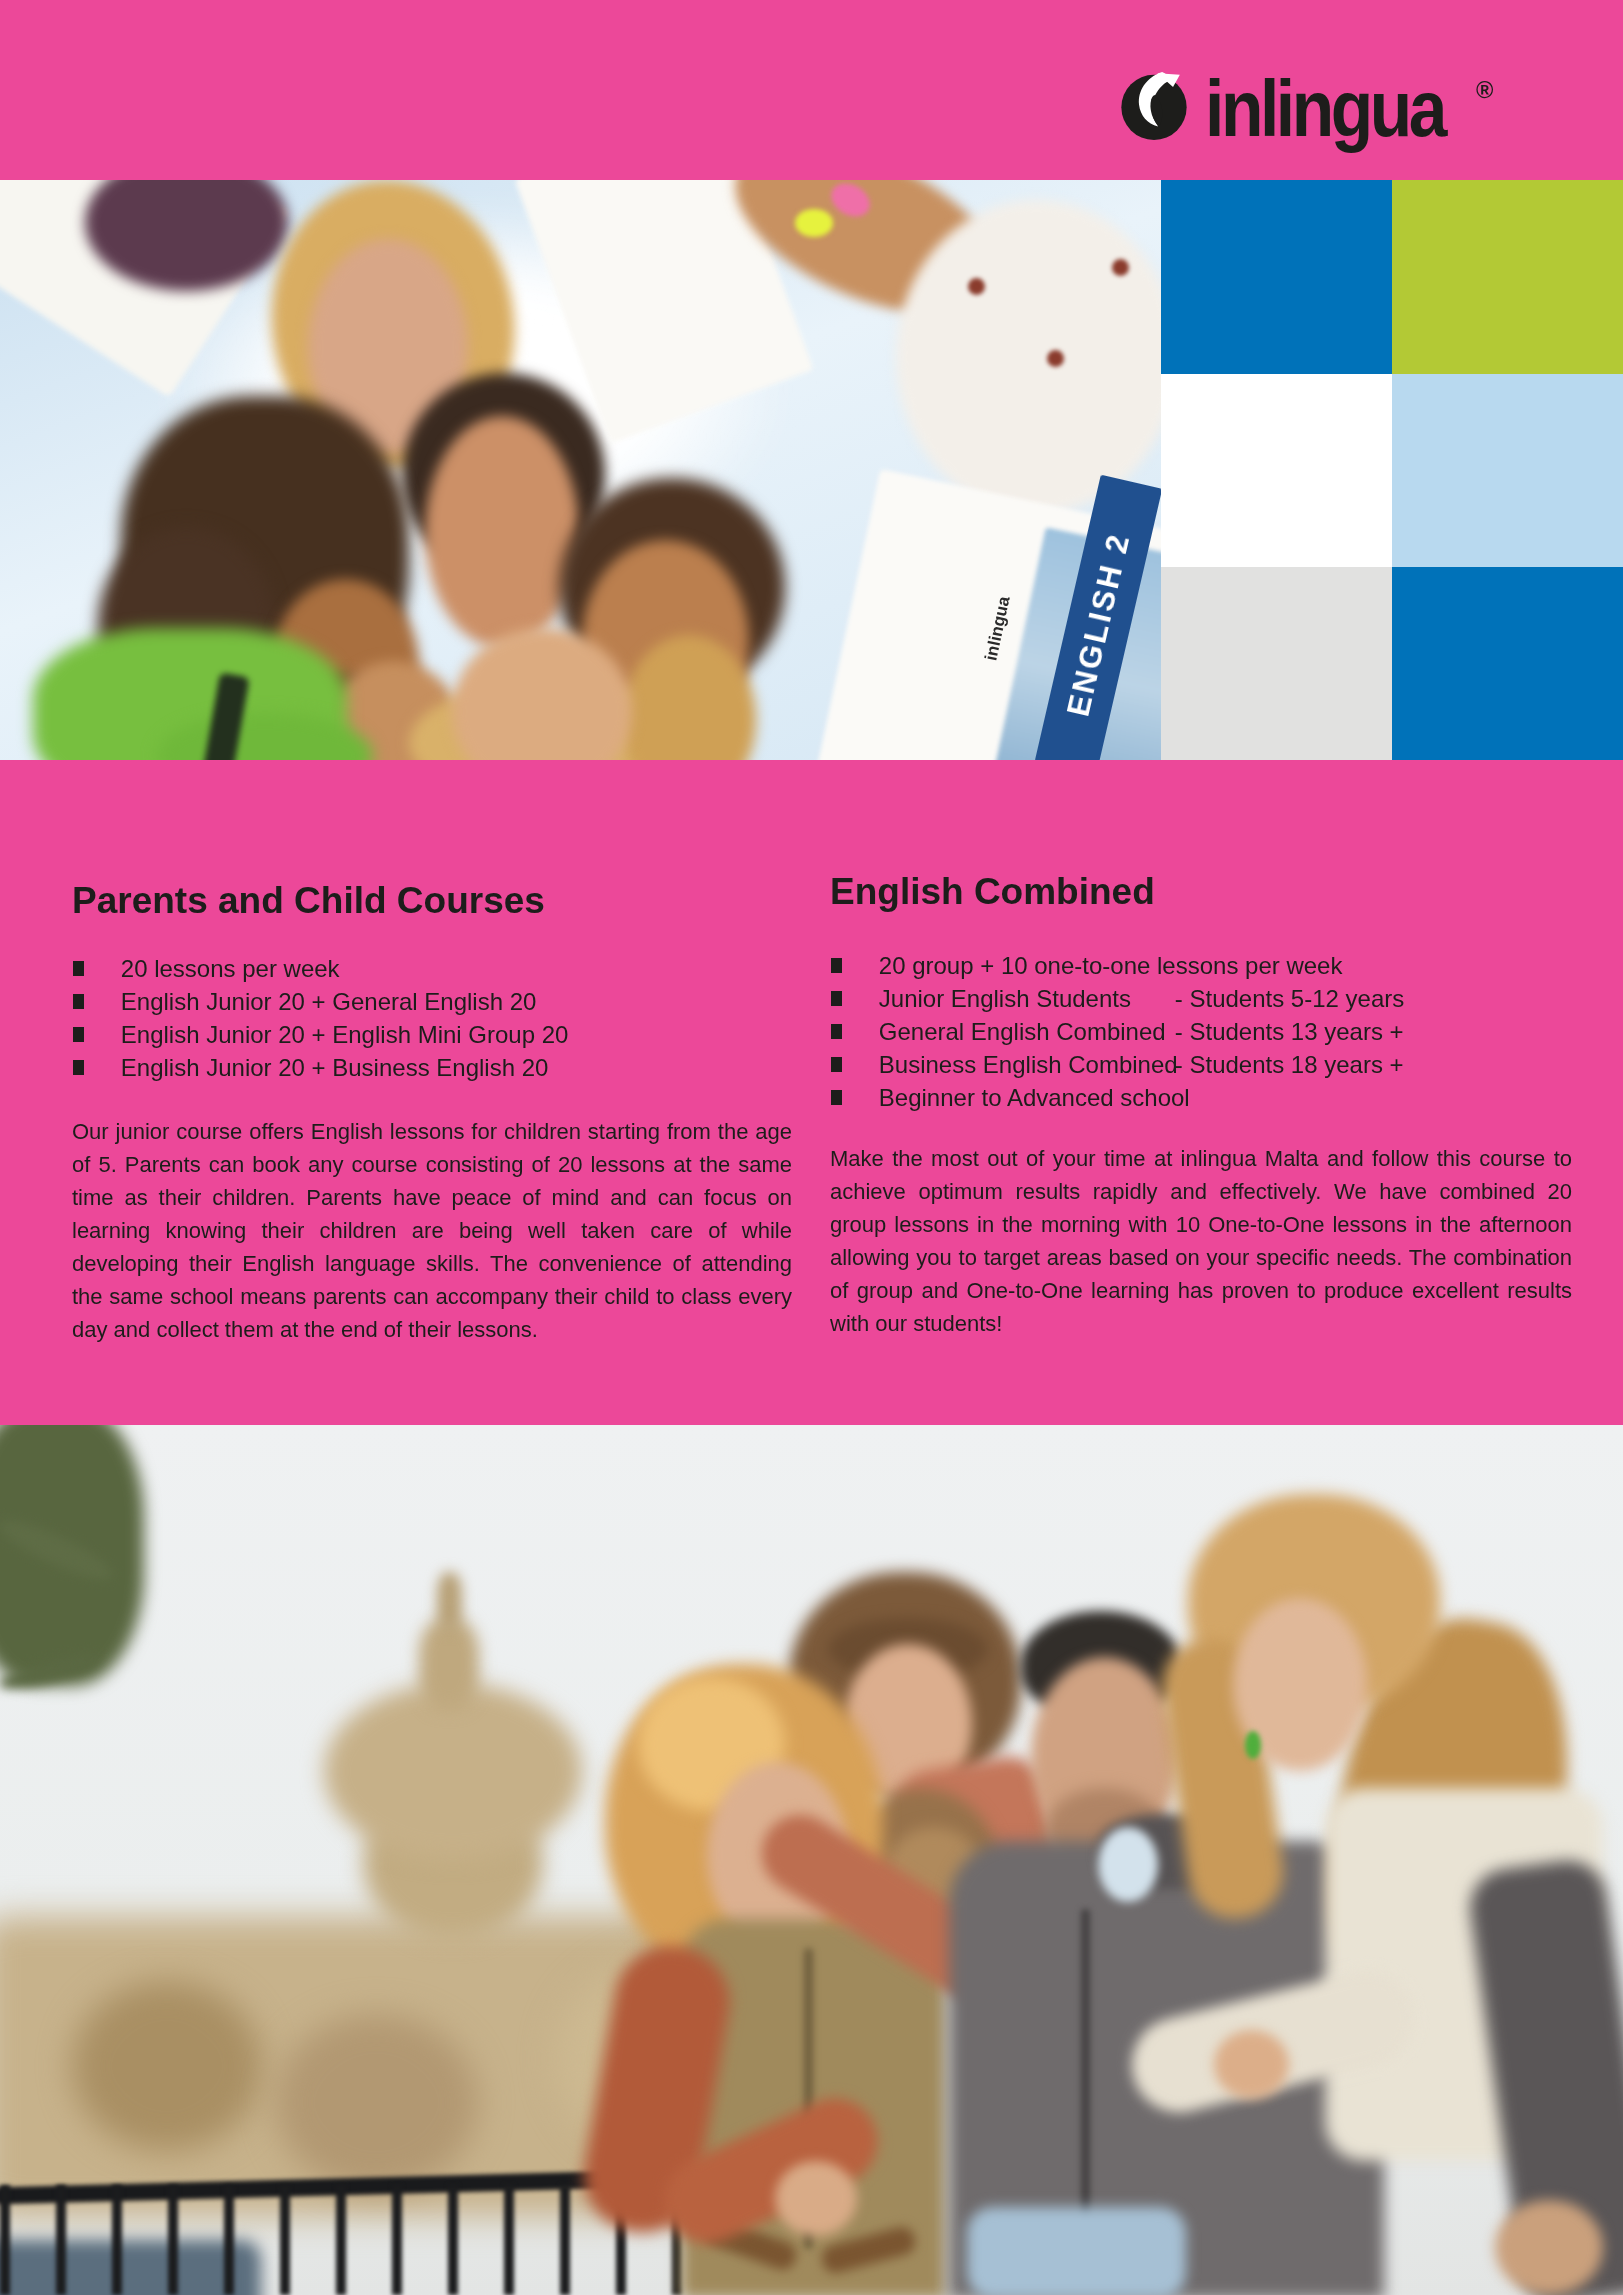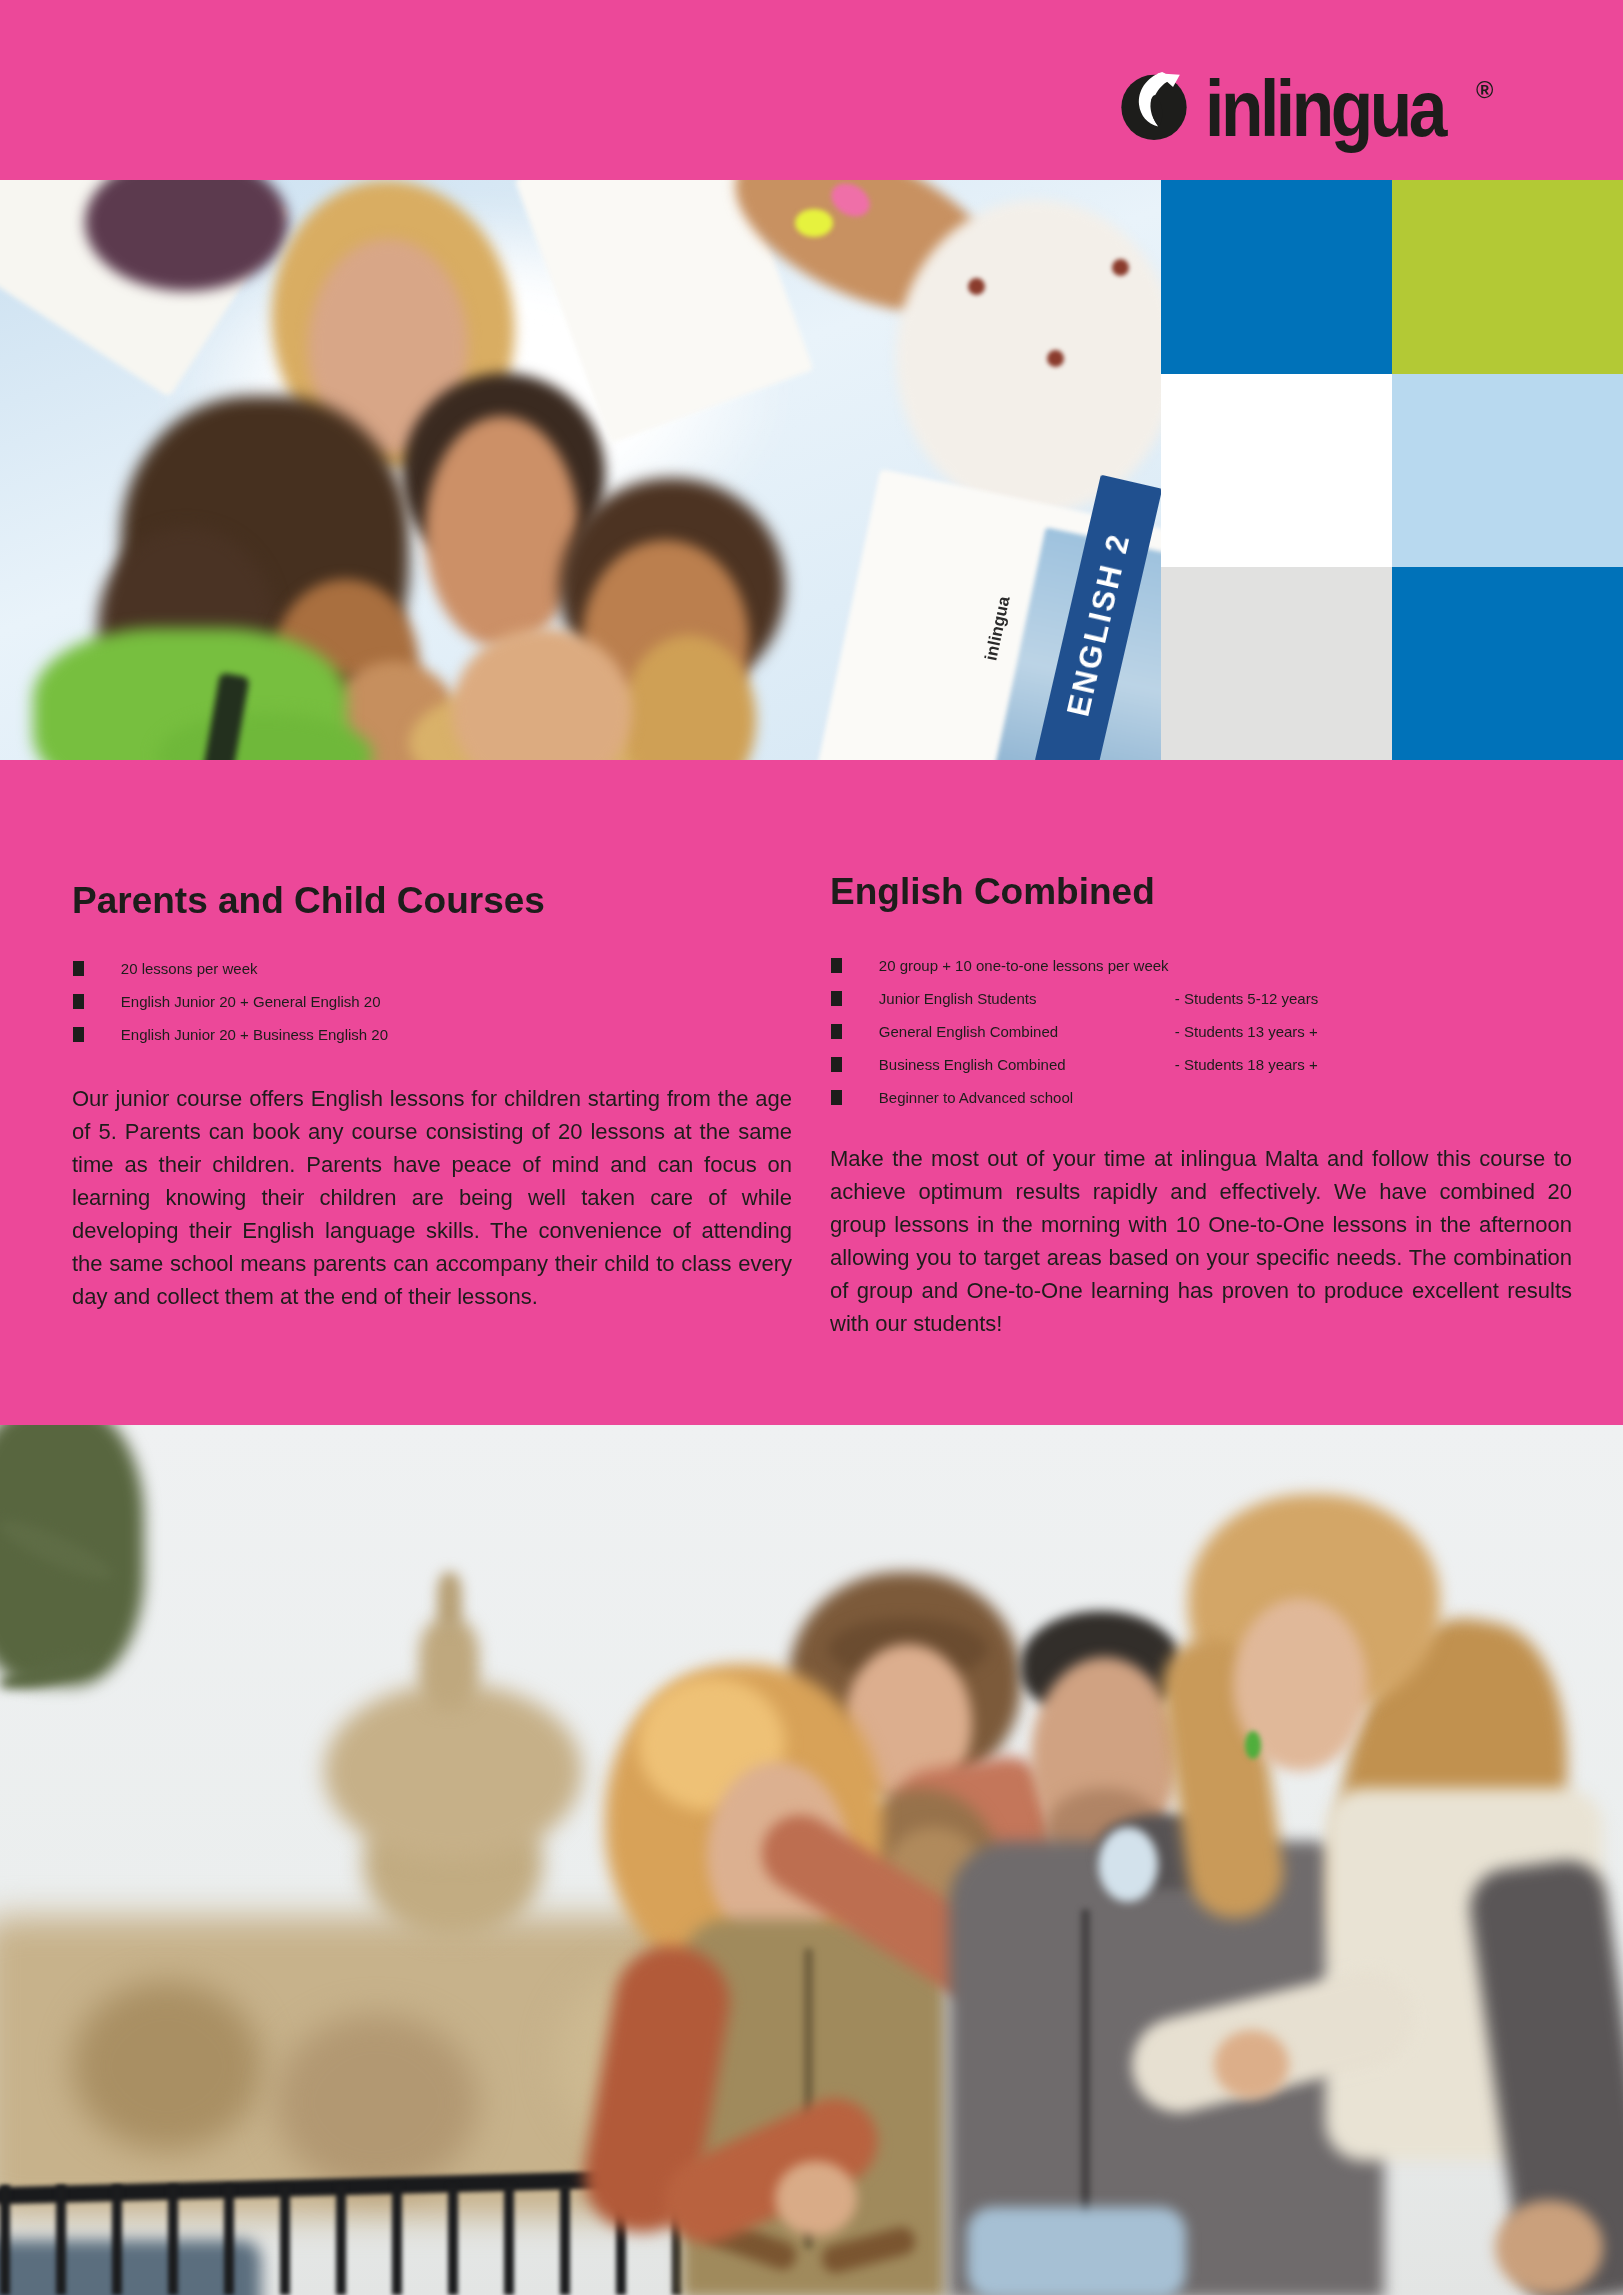--- a/index.html
+++ b/index.html
@@ -68,21 +68,21 @@
   .ts-spine span{writing-mode:vertical-rl;transform:rotate(180deg);color:#2a2a2a;font-size:17px;font-weight:bold;}
 
   
   .col{position:absolute;}
   .col-left{left:72px;top:882px;width:720px;}
   .col-right{left:830px;top:873px;width:742px;}
   h2.head{margin:0;font-size:37px;font-weight:bold;color:#1d1d1b;letter-spacing:0px;line-height:1;}
   ul.blist{list-style:none;margin:0;padding:0;}
   .col-left ul.blist{margin-top:33px;}
   .col-right ul.blist{margin-top:39px;}
-  ul.blist li{display:flex;align-items:center;font-size:15px;line-height:33px;color:#1d1d1b;padding-left:1.3px;}
+  ul.blist li{display:flex;align-items:center;font-size:24px;line-height:33px;color:#1d1d1b;padding-left:1.3px;}
   .sqb{flex:0 0 auto;width:10.5px;height:15px;background:#1d1d1b;margin-right:37px;}
   .bt{white-space:nowrap;}
   .bt.fixedw{width:296px;flex:0 0 auto;}
   .bd{white-space:nowrap;}
   p.body{margin:0;font-size:22px;line-height:33px;text-align:justify;color:#1d1d1b;}
   .col-left p.body{margin-top:31px;}
   .col-right p.body{margin-top:27.5px;}
 
   
   .photo-family{position:absolute;left:0;top:1425px;width:1623px;height:870px;overflow:hidden;
@@ -218,20 +218,24 @@
       <li>
         <span class="sqb"></span>
         <span class="bt">20 lessons per week</span>
       </li>
       <li>
         <span class="sqb"></span>
         <span class="bt">English Junior 20 + General English 20</span>
       </li>
       <li>
         <span class="sqb"></span>
+        <span class="bt">English Junior 20 + English Mini Group 20</span>
+      </li>
+      <li>
+        <span class="sqb"></span>
         <span class="bt">English Junior 20 + Business English 20</span>
       </li>
     </ul>
     <p class="body">Our junior course offers English lessons for children starting from the age of 5. Parents can book any course consisting of 20 lessons at the same time as their children. Parents have peace of mind and can focus on learning knowing their children are being well taken care of while developing their English language skills. The convenience of attending the same school means parents can accompany their child to class every day and collect them at the end of their lessons.</p>
   </section>
 
   <section class="col col-right">
     <h2 class="head">English Combined</h2>
     <ul class="blist">
       <li>

